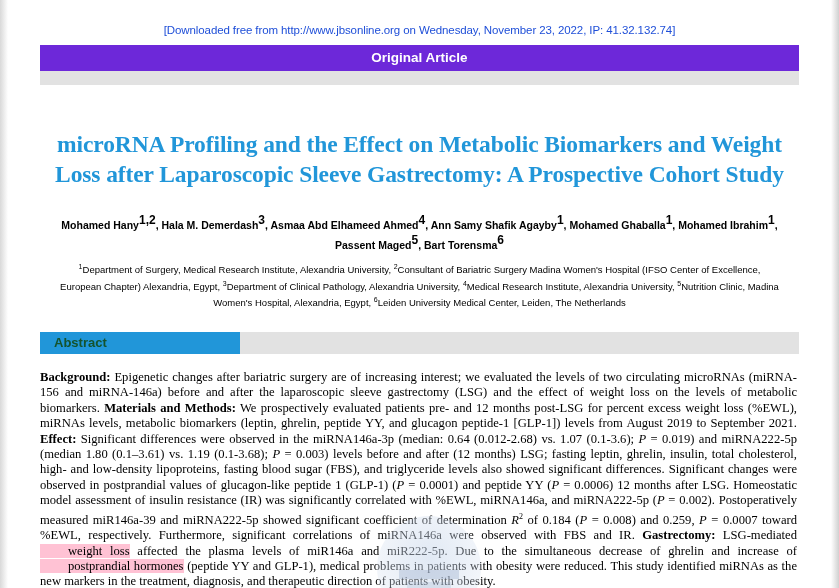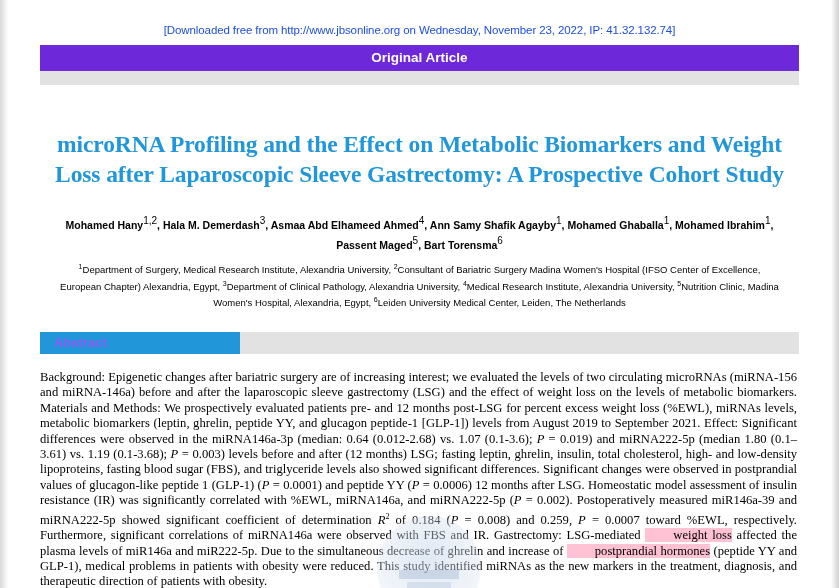--- a/index.html
+++ b/index.html
@@ -76,21 +76,21 @@
   }
   .authors {
     margin-top: 24px;
     text-align: center;
     font-family: "Liberation Sans", sans-serif;
     font-weight: bold;
     font-size: 10.5px;
     line-height: 15px;
     color: #000000;
   }
-  .authors sup { font-size: 10px; font-weight: normal; vertical-align: super; }
+  .authors sup { font-size: 12px; font-weight: bold; vertical-align: super; }
   .affil {
     margin-top: 8px;
     text-align: center;
     font-family: "Liberation Sans", sans-serif;
     font-size: 9.5px;
     line-height: 13.5px;
     color: #000000;
     padding: 0 18px;
   }
   .affil sup { font-size: 7px; vertical-align: super; }
@@ -111,35 +111,35 @@
     left: 200px; top: 0;
     right: 0;
     height: 22px;
     background: #e2e2e2;
   }
   .abstract-head .label {
     position: absolute;
     left: 14px; top: 0;
     height: 22px;
     line-height: 22px;
-    color: #8b5cf6;
+    color: #14532d;
     font-family: "Liberation Sans", sans-serif;
     font-weight: bold;
     font-size: 13px;
   }
   .abstract-body {
     margin-top: 16px;
     text-align: justify;
     font-family: "Liberation Serif", serif;
     font-size: 12.6px;
     line-height: 15.4px;
     color: #000000;
     padding-right: 2px;
   }
-  .abstract-body b { font-weight: normal; }
+  .abstract-body b { font-weight: bold; }
   .abstract-body i { font-style: italic; }
   .abstract-body sup { font-size: 8px; vertical-align: super; }
   .keywords {
     margin-top: 16px;
     font-family: "Liberation Serif", serif;
     font-size: 12.6px;
     line-height: 15.4px;
     color: #000000;
   }
   .keywords b { font-weight: bold; }

